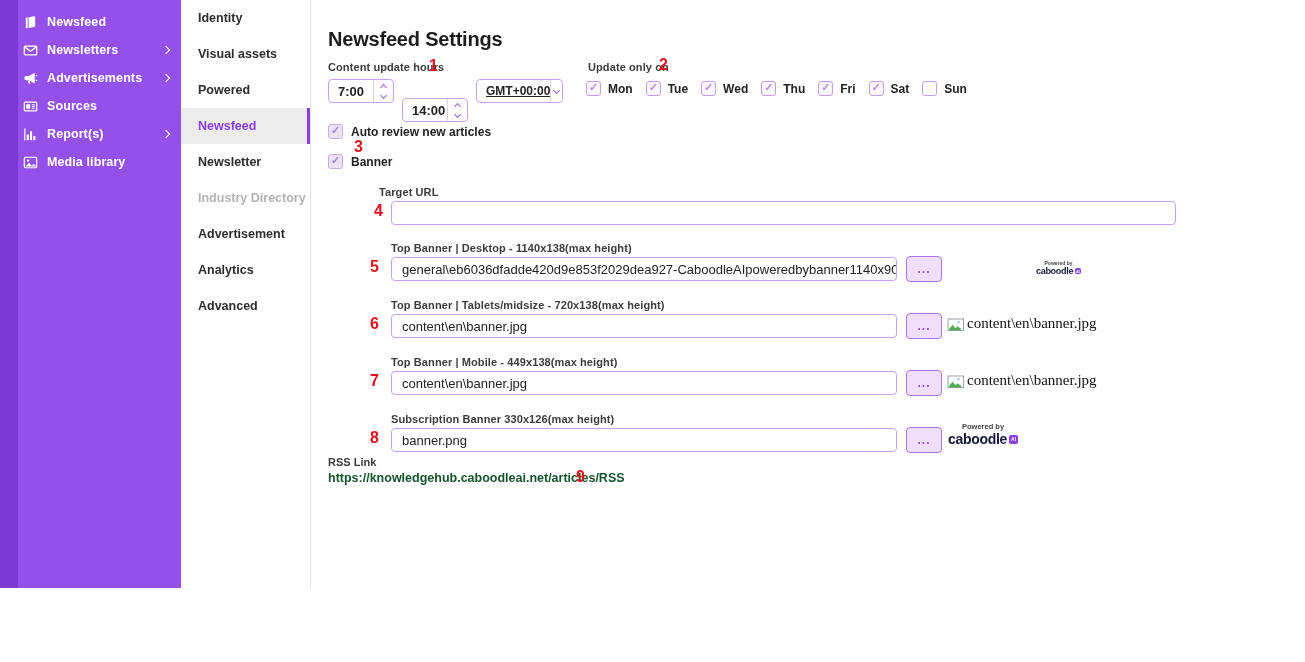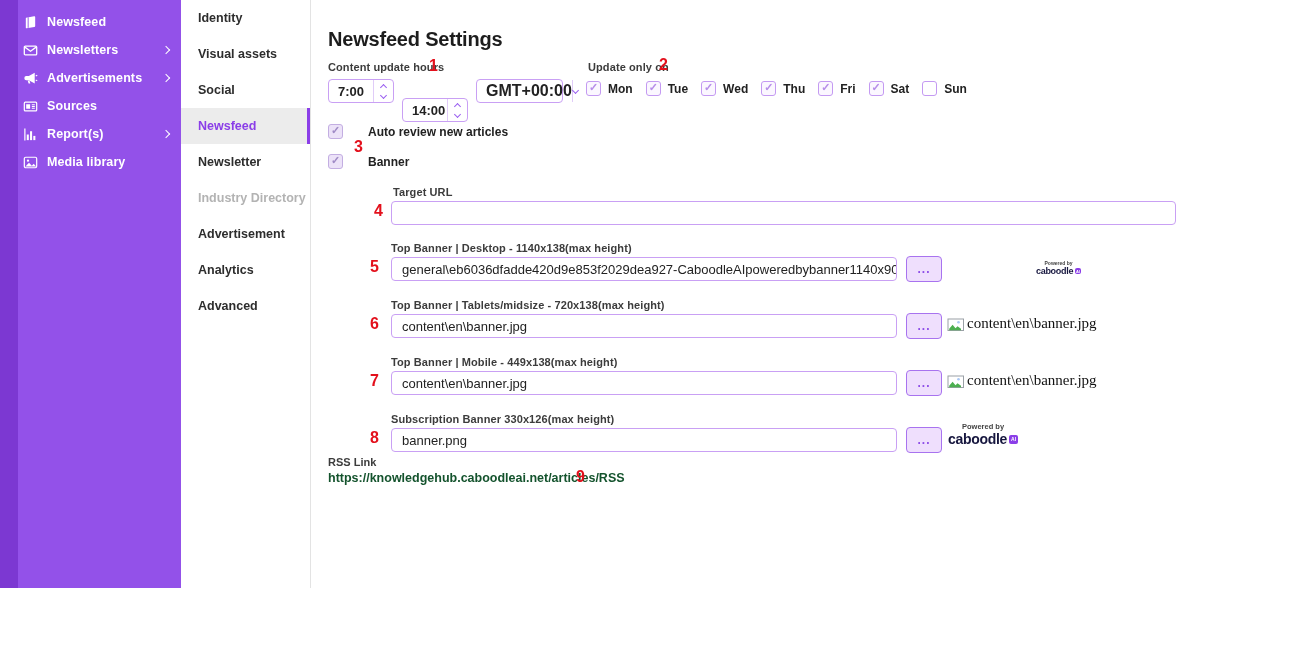--- a/index.html
+++ b/index.html
@@ -44,21 +44,21 @@
   .select-arrow .chev.down { margin-bottom:0; margin-top:-2px; }
 
   .day-row { position:absolute; left:275px; top:81px; display:flex; gap:13px; }
   .day { display:flex; align-items:flex-end; gap:7px; cursor:pointer; }
   .cb { position:relative; width:15px; height:15px; border:1.4px solid #c49af2; border-radius:3px; background:#fff; display:inline-block; flex:0 0 auto; cursor:pointer; }
   .cb.checked { background:#fbf7ff; }
   .cb.checked::after { content:"\2713"; position:absolute; left:2px; top:-1px; font-size:11px; font-weight:700; color:#b78ee9; }
   .cb.muted { background:#ece2f8; border-color:#c3aee2; }
   .cb.muted.checked::after { color:#a08bc6; }
   .day-label { font-size:12px; font-weight:700; color:#222; }
-  .chk-line { position:absolute; display:flex; align-items:center; gap:25px; cursor:pointer; }
+  .chk-line { position:absolute; display:flex; align-items:center; gap:8px; cursor:pointer; }
   .chk-label { font-size:12px; font-weight:700; color:#222; }
 
   .text-input { position:absolute; height:24px; border:1px solid #c9a0f4; border-radius:4px; background:#fff; display:flex; align-items:center; padding-left:10px; font-size:13px; color:#222; overflow:hidden; white-space:nowrap; cursor:text; }
   .dots-btn { position:absolute; width:36px; height:26px; background:#efdffd; border:1px solid #a873ef; border-radius:4px; color:#8d4de8; font-size:12px; font-weight:800; letter-spacing:1px; line-height:10px; cursor:pointer; font-family:"Liberation Sans",sans-serif; }
 
   .broken-preview { position:absolute; display:flex; align-items:flex-end; gap:2px; }
   .broken-icon { width:18px; height:14px; display:inline-block; }
   .broken-icon svg { display:block; }
   .alt-text { font-family:"Liberation Serif", serif; font-size:15px; color:#111; white-space:nowrap; }
 
@@ -168,21 +168,21 @@
             <circle cx="8" cy="8" r="1.2" fill="#fff"></circle>
           </svg>
       </span>
       <span class="slabel">Settings</span>
     </div>
   </aside>
 
   <nav class="settings-nav">
     <div class="nav-item">Identity</div>
     <div class="nav-item">Visual assets</div>
-    <div class="nav-item">Social</div>
+    <div class="nav-item">Powered</div>
     <div class="nav-item active">Newsfeed</div>
     <div class="nav-item">Newsletter</div>
     <div class="nav-item disabled">Industry Directory</div>
     <div class="nav-item">Advertisement</div>
     <div class="nav-item">Analytics</div>
     <div class="nav-item">Advanced</div>
   </nav>
   <div class="nav-sep"></div>
 
   <main class="content">
@@ -198,21 +198,21 @@
         </span>
     </div>
     <div class="spin-input" style="left:91px; top:79px; width:66px;margin-top:19px;">
       <span class="spin-value">14:00</span>
       <span class="spin-arrows">
           <i class="chev up"></i>
           <i class="chev down"></i>
         </span>
     </div>
     <div class="select-input" style="left:165px; top:79px; width:87px;">
-      <span class="spin-value" style="font-size:16px;">GMT+00:00</span>
+      <span class="spin-value" style="font-size:12px;text-decoration:underline;">GMT+00:00</span>
       <span class="select-arrow">
           <i class="chev down"></i>
         </span>
     </div>
 
     <div class="f-label" style="left:277px; top:61px;">Update only on</div>
     <div class="day-row">
       <label class="day">
           <span class="cb checked"></span>
           <span class="day-label">Mon</span>
@@ -245,21 +245,21 @@
 
     <label class="chk-line" style="left:17px; top:124px;">
       <span class="cb muted checked"></span>
       <span class="chk-label">Auto review new articles</span>
     </label>
     <label class="chk-line" style="left:17px; top:154px;">
       <span class="cb muted checked"></span>
       <span class="chk-label">Banner</span>
     </label>
 
-    <div class="f-label" style="left:82px; top:186px;">Target URL</div>
+    <div class="f-label" style="left:68px; top:186px;">Target URL</div>
     <div class="text-input" style="left:80px; top:201px; width:785px;">
       <span></span>
     </div>
 
     <div class="f-label" style="left:80px; top:242px;">Top Banner | Desktop - 1140x138(max height)</div>
     <div class="text-input" style="left:80px; top:257px; width:506px;">
       <span>general\eb6036dfadde420d9e853f2029dea927-CaboodleAIpoweredbybanner1140x90.png</span>
     </div>
     <button class="dots-btn" style="left:595px; top:256px;">...</button>
     <div class="cab-logo small" style="left:725px; top:260px;">

